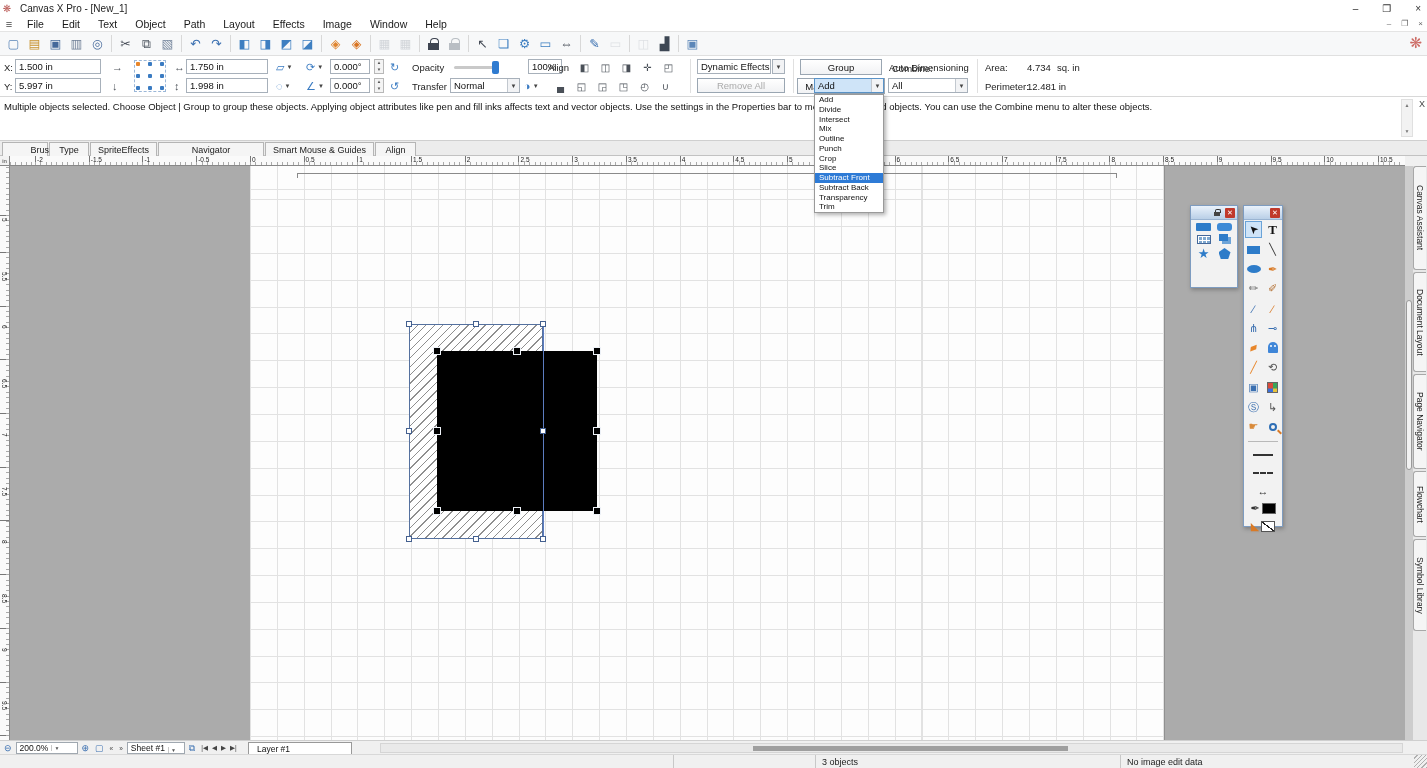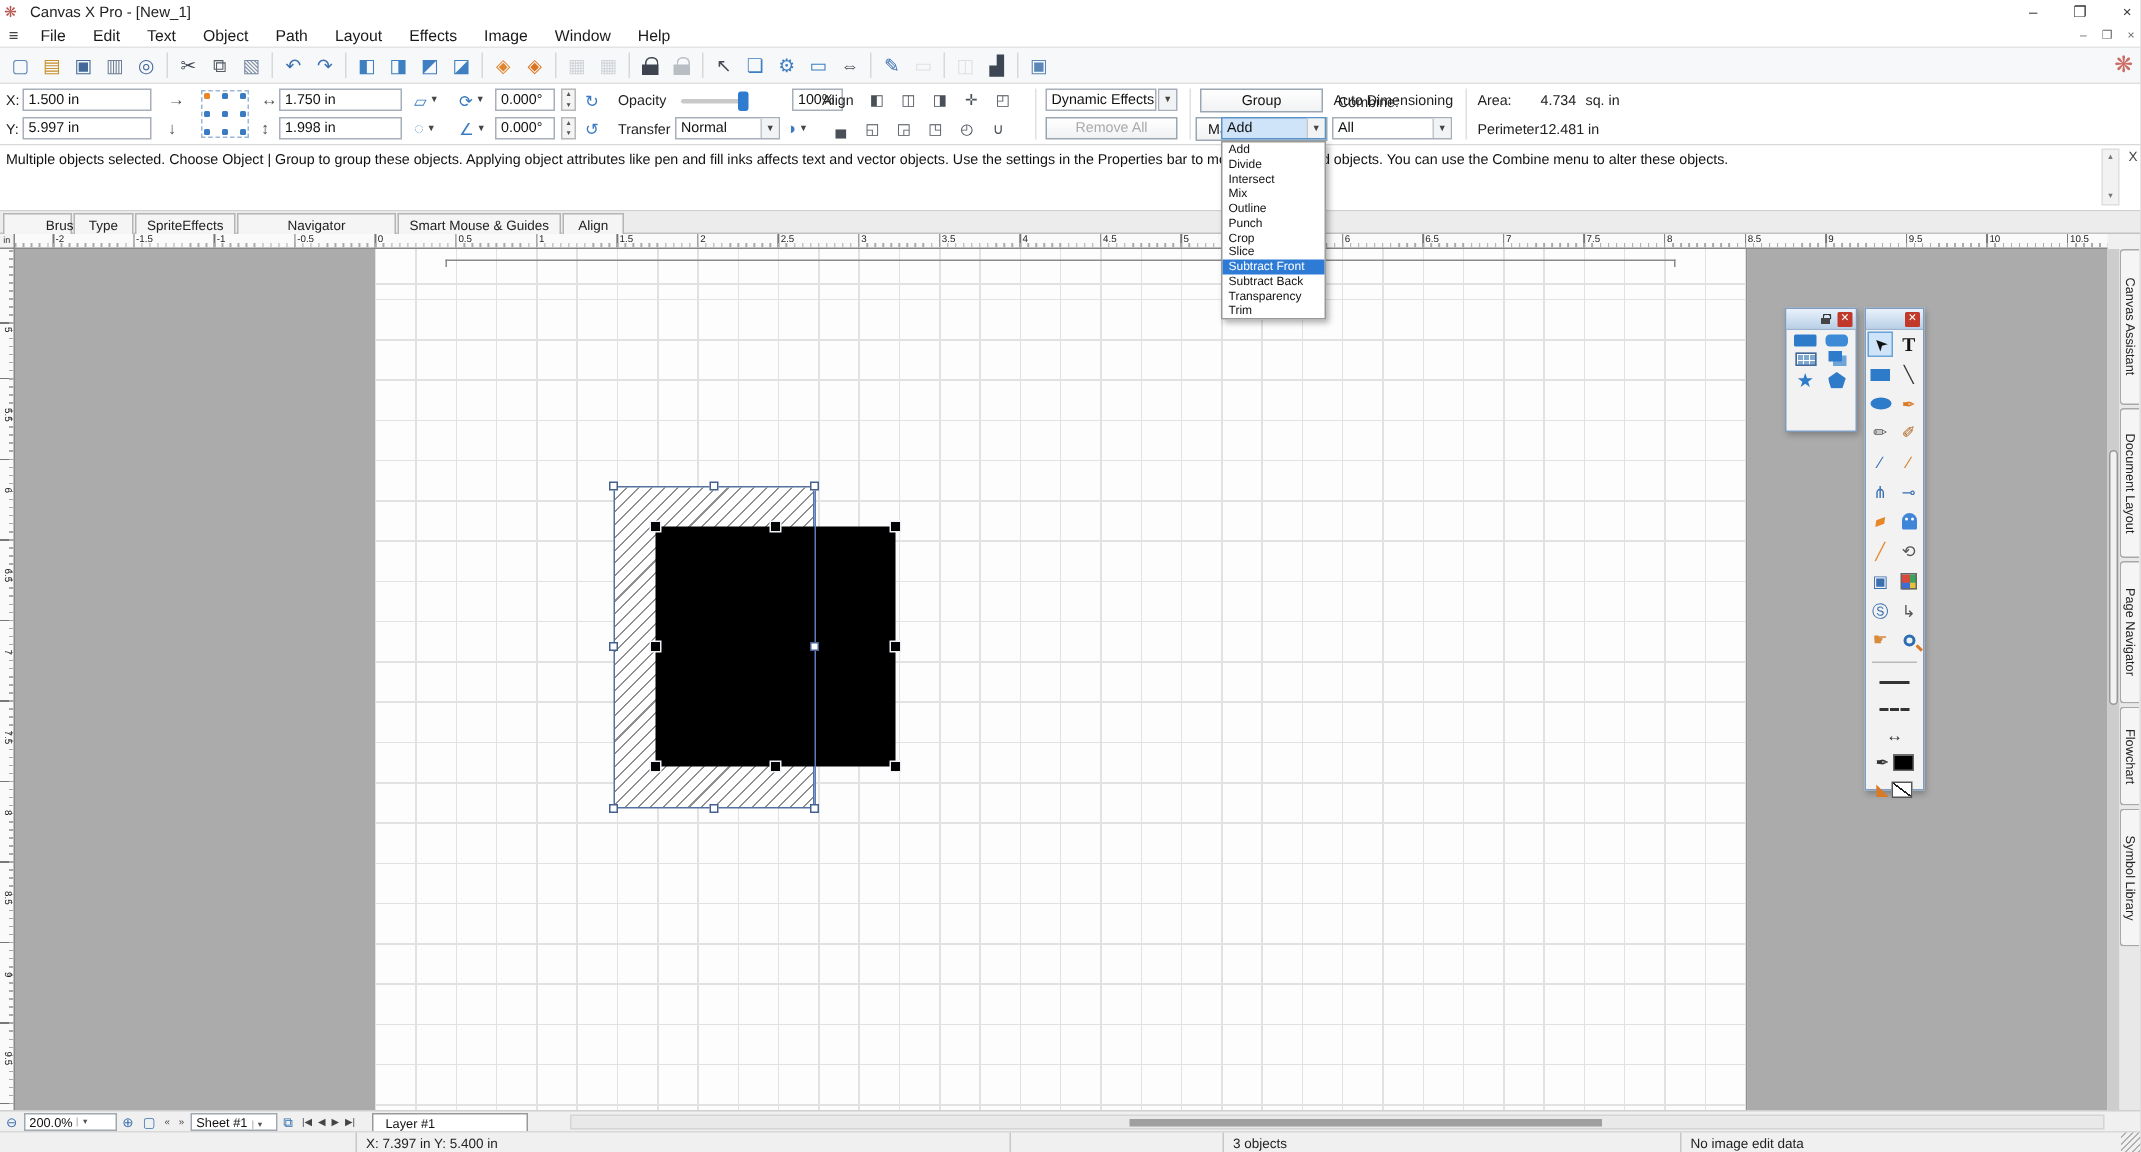--- a/index.html
+++ b/index.html
@@ -651,20 +651,19 @@
           <span class="bnav">▶|</span>
         </span>
     </div>
     <div id="layer-tab">Layer #1</div>
     <div id="hscroll">
         <div class="thumb"></div>
       </div>
   </div>
 
   <div id="statusbar">
-      <div class="sseg" style="left: 237px; width: 436px;">X: 7.397 in Y: 5.400 in</div>
       <div class="sseg" style="left: 673px; width: 142px;"></div>
       <div class="sseg" style="left: 815px; width: 305px;">3 objects</div>
       <div class="sseg" style="left: 1120px; width: 295px;">No image edit data</div>
     </div>
   <div id="grip"></div>
 
 </div>
 
 </body></html>

